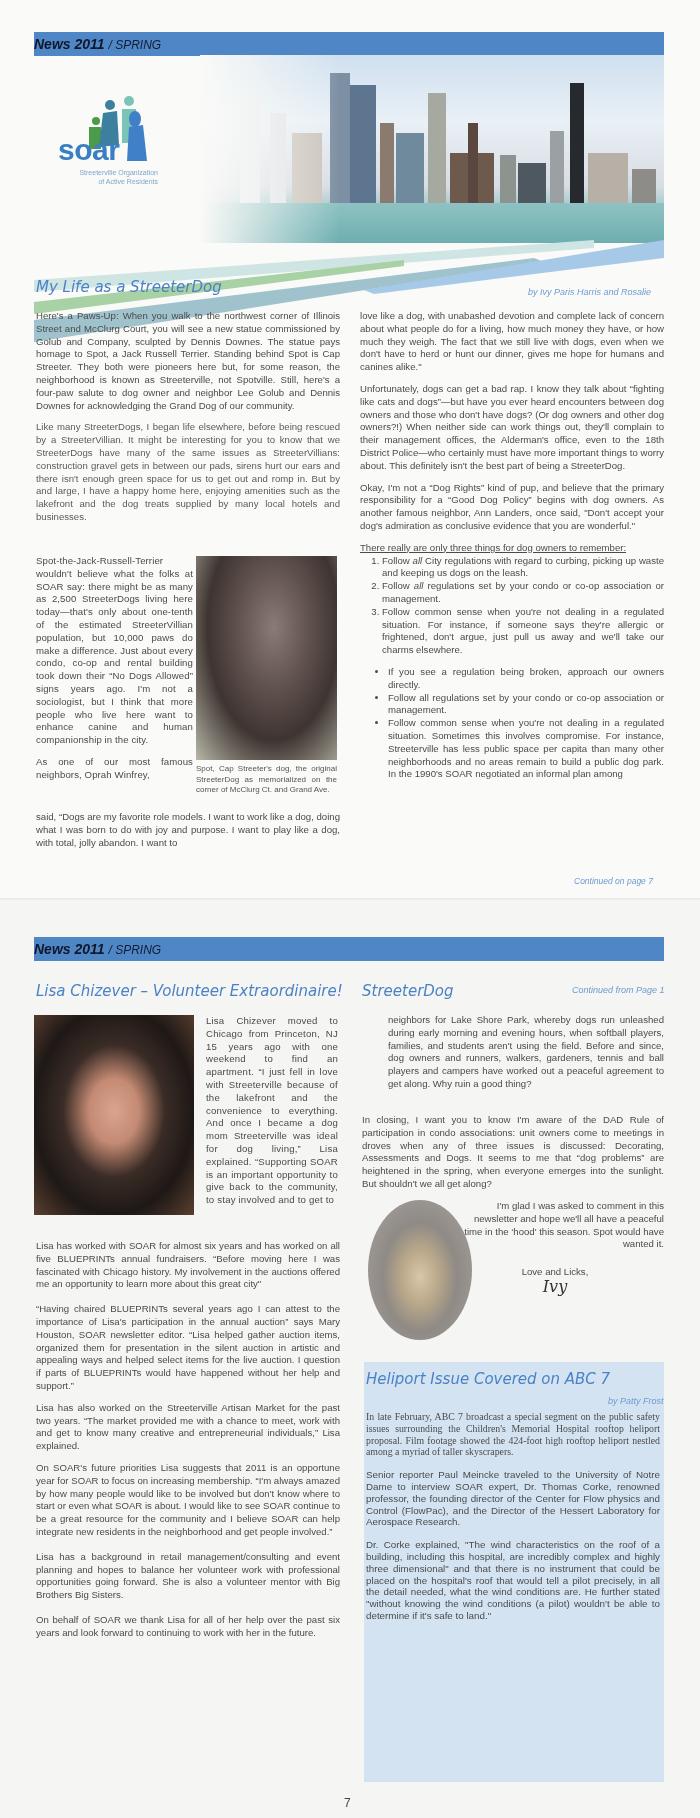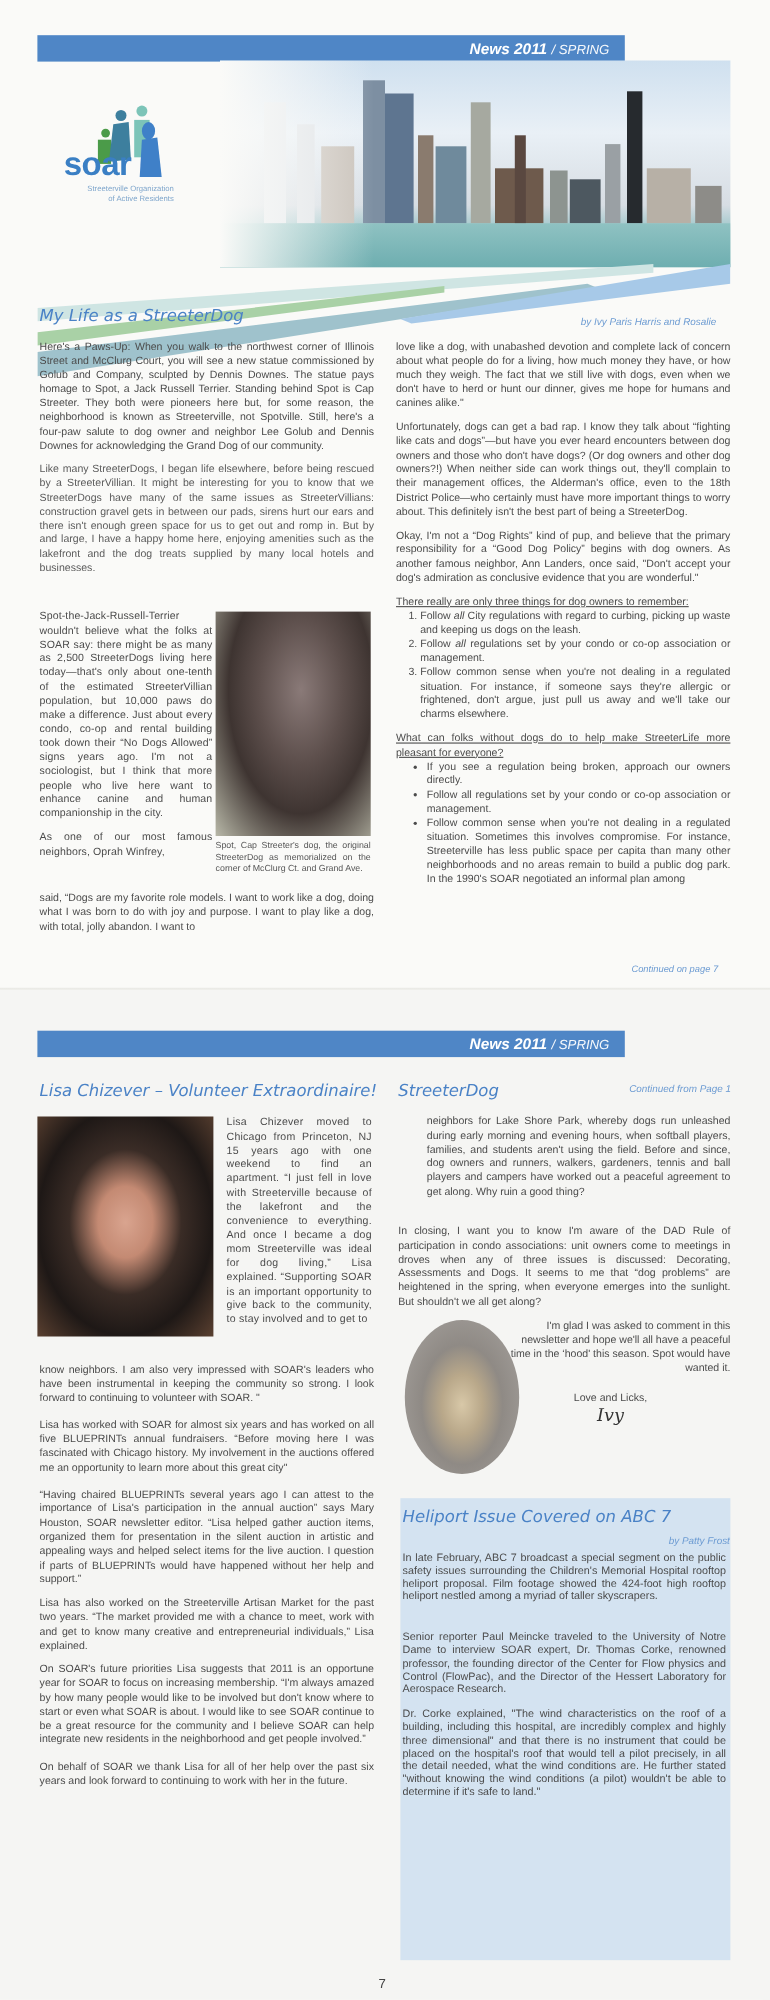--- a/index.html
+++ b/index.html
@@ -8,23 +8,23 @@
     font-family: "Liberation Sans", sans-serif; color: #4a4a4a;
     position: relative; overflow: hidden;
   }
   .page { position: absolute; left: 0; width: 700px; }
   .page1 { top: 0; height: 900px; background: #fafaf8; }
   .page2 { top: 900px; height: 918px; background: #f5f5f3; }
   .fold { position: absolute; left: 0; top: 898px; width: 700px; height: 4px;
     background: linear-gradient(#e8e8e4, #f7f7f5); }
 
   .banner {
-    position: absolute; left: 34px; width: 534px; height: 24px;
+    position: absolute; left: 34px; width: 630px; height: 24px;
     background: #4f86c6;
-    color: #ffffff; text-align: right; box-sizing: border-box; padding-right: 14px;
+    color: #0f172a; box-sizing: border-box; padding-right: 14px;
     font-size: 14px; line-height: 24px; font-style: italic;
   }
   .banner .news { font-weight: bold; }
   .banner .season { font-weight: normal; font-size: 12px; opacity: .95; }
 
   
   .skyline {
     position: absolute; left: 200px; top: 55px; width: 464px; height: 188px;
     background: linear-gradient(180deg, #cfe0ef 0%, #e9f0f6 35%, #d7dde3 70%, #9cc6c9 82%, #7fb9ba 100%);
     overflow: hidden;
@@ -147,21 +147,20 @@
 <div class="col" style="left:360px;top:310px;width:304px;">
   <p>love like a dog, with unabashed devotion and complete lack of concern about what people do for a living, how much money they have, or how much they weigh. The fact that we still live with dogs, even when we don't have to herd or hunt our dinner, gives me hope for humans and canines alike."</p>
   <p>Unfortunately, dogs can get a bad rap. I know they talk about “fighting like cats and dogs”—but have you ever heard encounters between dog owners and those who don't have dogs? (Or dog owners and other dog owners?!) When neither side can work things out, they'll complain to their management offices, the Alderman's office, even to the 18th District Police—who certainly must have more important things to worry about. This definitely isn't the best part of being a StreeterDog.</p>
   <p>Okay, I'm not a “Dog Rights” kind of pup, and believe that the primary responsibility for a “Good Dog Policy” begins with dog owners. As another famous neighbor, Ann Landers, once said, "Don't accept your dog's admiration as conclusive evidence that you are wonderful."</p>
   <div class="u">There really are only three things for dog owners to remember:</div>
   <ol>
     <li><span>Follow </span><i>all</i><span> City regulations with regard to curbing, picking up waste and keeping us dogs on the leash.</span></li>
     <li><span>Follow </span><i>all</i><span> regulations set by your condo or co-op association or management.</span></li>
     <li><span>Follow common sense when you're not dealing in a regulated situation. For instance, if someone says they're allergic or frightened, don't argue, just pull us away and we'll take our charms elsewhere.</span></li>
   </ol>
-  <div class="u">What can folks without dogs do to help make StreeterLife more pleasant for everyone?</div>
   <ul style="padding-left:28px;">
     <li>If you see a regulation being broken, approach our owners directly.</li>
     <li>Follow all regulations set by your condo or co-op association or management.</li>
     <li>Follow common sense when you're not dealing in a regulated situation. Sometimes this involves compromise. For instance, Streeterville has less public space per capita than many other neighborhoods and no areas remain to build a public dog park. In the 1990's SOAR negotiated an informal plan among</li>
   </ul>
 </div>
 <div class="continued" style="left:574px;top:876px;">Continued on page 7</div>
 
 <div class="fold"></div>
 
@@ -173,25 +172,25 @@
 
 <div class="h-title" style="left:36px;top:982px;text-align:right;">Lisa Chizever –  Volunteer Extraordinaire!</div>
 <div class="h-title" style="left:362px;top:982px;">StreeterDog</div>
 <div class="byline" style="left:572px;top:985px;">Continued from Page 1</div>
 
 <div class="photo-box lisa-photo" style="left:34px;top:1015px;width:160px;height:200px;"></div>
 <div class="col" style="left:206px;top:1015px;width:132px;letter-spacing:0.2px;">
   <p style="margin:0;">Lisa Chizever moved to Chicago from Princeton, NJ 15 years ago with one weekend to find an apartment. “I just fell in love with Streeterville because of the lakefront and the convenience to everything. And once I became a dog mom Streeterville was ideal for dog living,” Lisa explained.   “Supporting SOAR is an important opportunity to give back to the community, to stay involved and to get to</p>
 </div>
 <div class="col" style="left:36px;top:1240px;width:304px;">
-  <p style="margin-bottom:12px;">know neighbors.   I am also very impressed with SOAR's leaders who have been instrumental in keeping the community so strong.   I look forward to continuing to volunteer with SOAR. "</p>
   <p style="margin-bottom:12px;">Lisa has worked with SOAR for almost six years and has worked on all five BLUEPRINTs annual fundraisers. “Before moving here I was fascinated with Chicago history. My involvement in the auctions offered me an opportunity to learn more about this great city"</p>
   <p>“Having chaired BLUEPRINTs several years ago I can attest to the importance of Lisa's participation in the annual auction” says Mary Houston, SOAR newsletter editor. “Lisa helped gather auction items, organized them for presentation in the silent auction in artistic and appealing ways and helped select items for the live auction. I question if parts of BLUEPRINTs would have happened without her help and support.”</p>
   <p>Lisa has also worked on the Streeterville Artisan Market for the past two years. “The market provided me with a chance to meet, work with and get to know many creative and entrepreneurial individuals,” Lisa explained.</p>
   <p style="margin-bottom:12px;">On SOAR's future priorities Lisa suggests that 2011 is an opportune year for SOAR to focus on increasing membership. “I'm always amazed by how many people would like to be involved but don't know where to start or even what SOAR is about. I would like to see SOAR continue to be a great resource for the community and I believe SOAR can help integrate new residents in the neighborhood and get people involved.”</p>
+  <p style="margin-bottom:12px;">Lisa has a background in retail management/consulting and event planning and hopes to balance her volunteer work with professional opportunities going forward. She is also a volunteer mentor with Big Brothers Big Sisters.</p>
   <p>On behalf of SOAR we thank Lisa for all of her help over the past six years and look forward to continuing to work with her in the future.</p>
 </div>
 
 <div class="col" style="left:388px;top:1014px;width:276px;">
   <p>neighbors for Lake Shore Park, whereby dogs run unleashed during early morning and evening hours, when softball players, families, and students aren't using the field. Before and since, dog owners and runners, walkers, gardeners, tennis and ball players and campers have worked out a peaceful agreement to get along. Why ruin a good thing?</p>
 </div>
 <div class="col" style="left:362px;top:1114px;width:302px;">
   <p>In closing, I want you to know I'm aware of the DAD Rule of participation in condo associations: unit owners come to meetings in droves when any of three issues is discussed: Decorating, Assessments and Dogs. It seems to me that “dog problems” are heightened in the spring, when everyone emerges into the sunlight. But shouldn't we all get along?</p>
 </div>
 <div class="photo-box dog-photo" style="left:368px;top:1200px;width:104px;height:140px;"></div>
@@ -200,18 +199,18 @@
 </div>
 <div class="signoff" style="left:480px;top:1266px;width:150px;">
   <div>Love and Licks,</div>
   <div class="ivy">Ivy</div>
 </div>
 
 <div class="heli-box"></div>
 <div class="h-title" style="left:366px;top:1370px;color:#4a82c6;">Heliport Issue Covered on ABC 7</div>
 <div class="byline" style="left:608px;top:1396px;">by Patty Frost</div>
 <div class="col" style="left:366px;top:1411px;width:294px;font-size:9.8px;line-height:11.8px;">
-  <p style="margin-bottom:25px;">In late February, ABC 7 broadcast a special segment on the public safety issues surrounding the Children's Memorial Hospital rooftop heliport proposal.   Film footage showed the 424-foot high rooftop heliport nestled among a myriad of taller skyscrapers.</p>
+  <p style="margin-bottom:11px;font-family:Liberation Serif, serif;">In late February, ABC 7 broadcast a special segment on the public safety issues surrounding the Children's Memorial Hospital rooftop heliport proposal.   Film footage showed the 424-foot high rooftop heliport nestled among a myriad of taller skyscrapers.</p>
   <p style="margin-bottom:11px;">Senior reporter Paul Meincke traveled to the University of Notre Dame to interview SOAR expert, Dr. Thomas Corke, renowned professor, the founding director of the Center for Flow physics and Control (FlowPac), and the Director of the Hessert Laboratory for Aerospace Research.</p>
   <p style="margin-bottom:11px;">Dr. Corke explained, "The wind characteristics on the roof of a building, including this hospital, are incredibly complex and highly three dimensional" and that there is no instrument that could be placed on the hospital's roof that would tell a pilot precisely, in all the detail needed, what the wind conditions are.  He further stated "without knowing the wind conditions (a pilot) wouldn't be able to determine if it's safe to land."</p>
 </div>
 
 <div class="page-num">7</div>
 
 </body></html>

